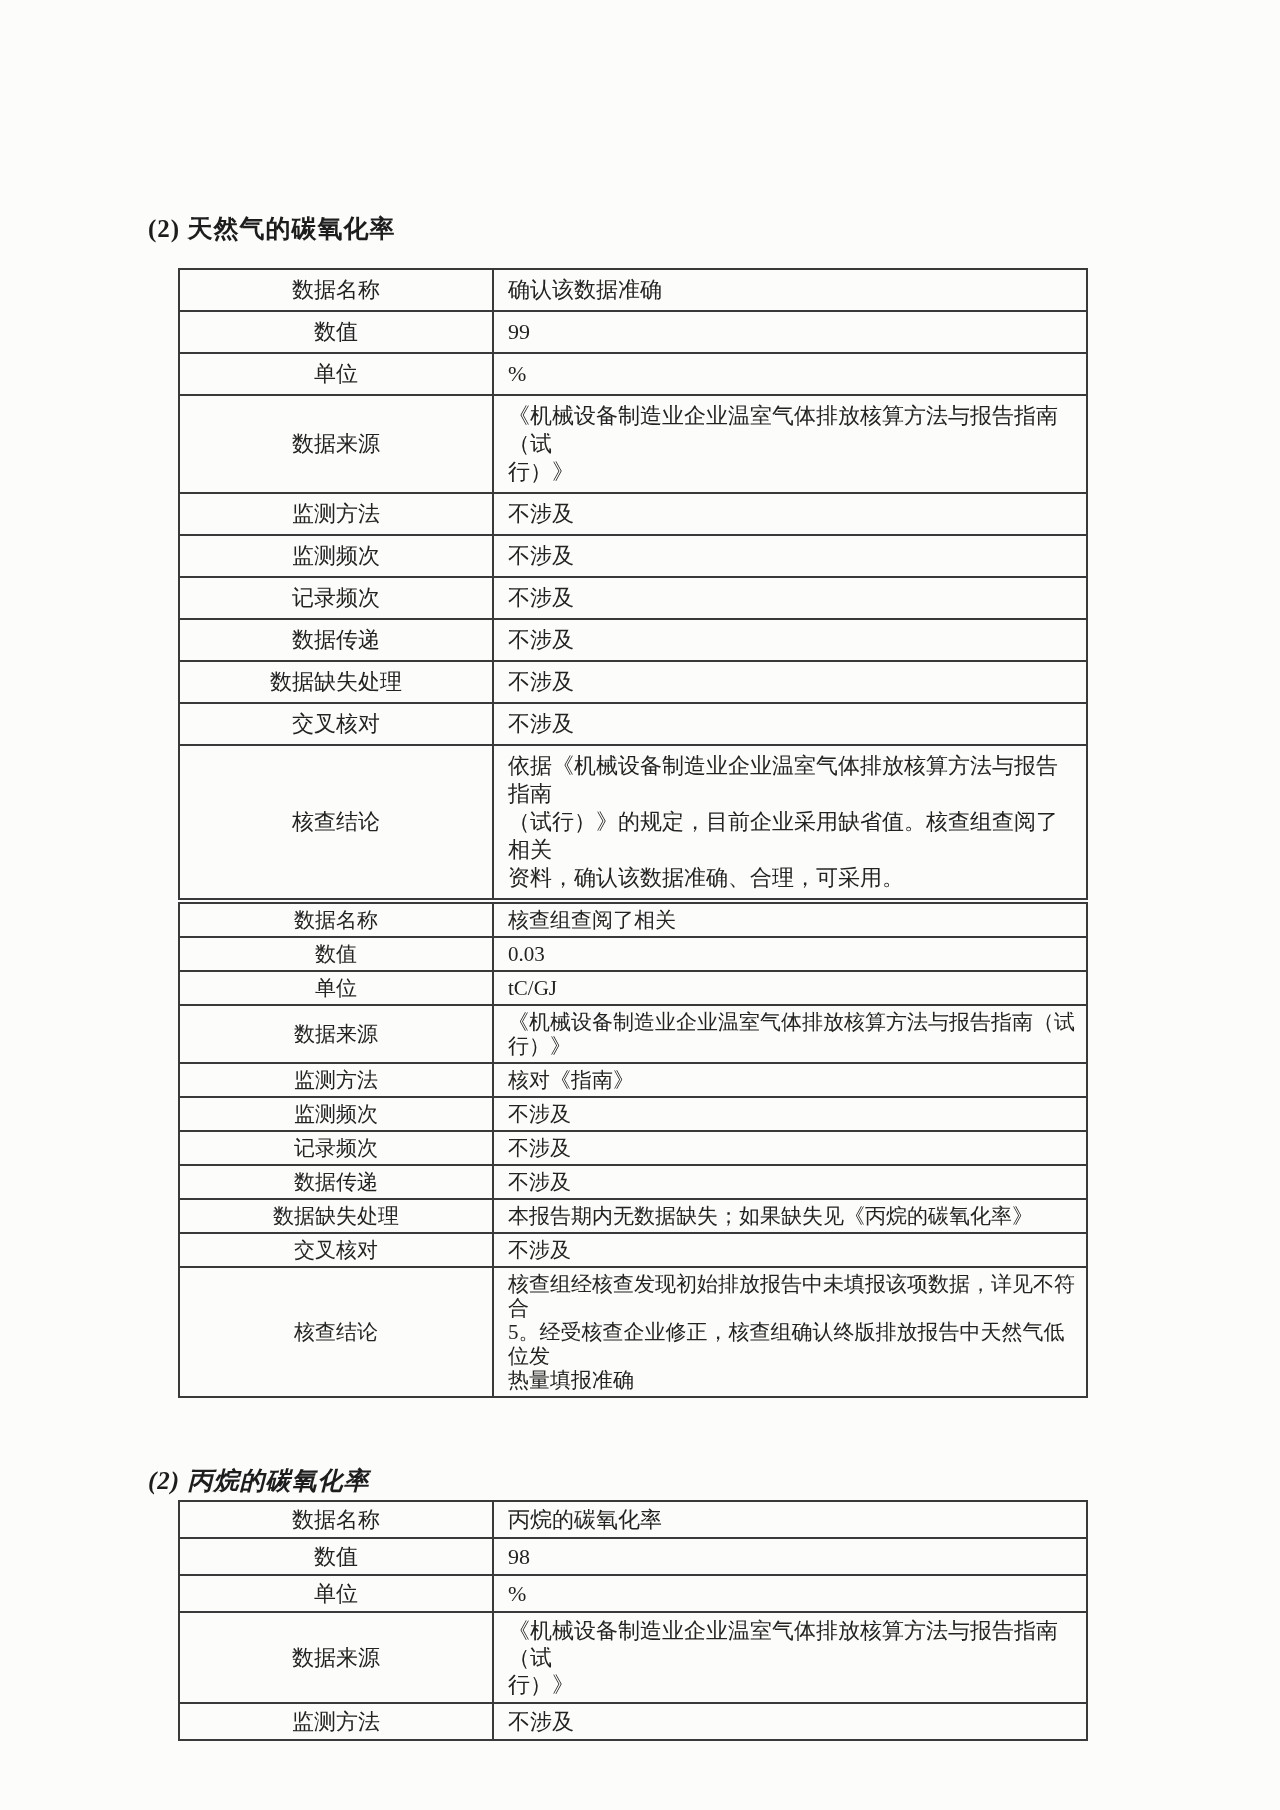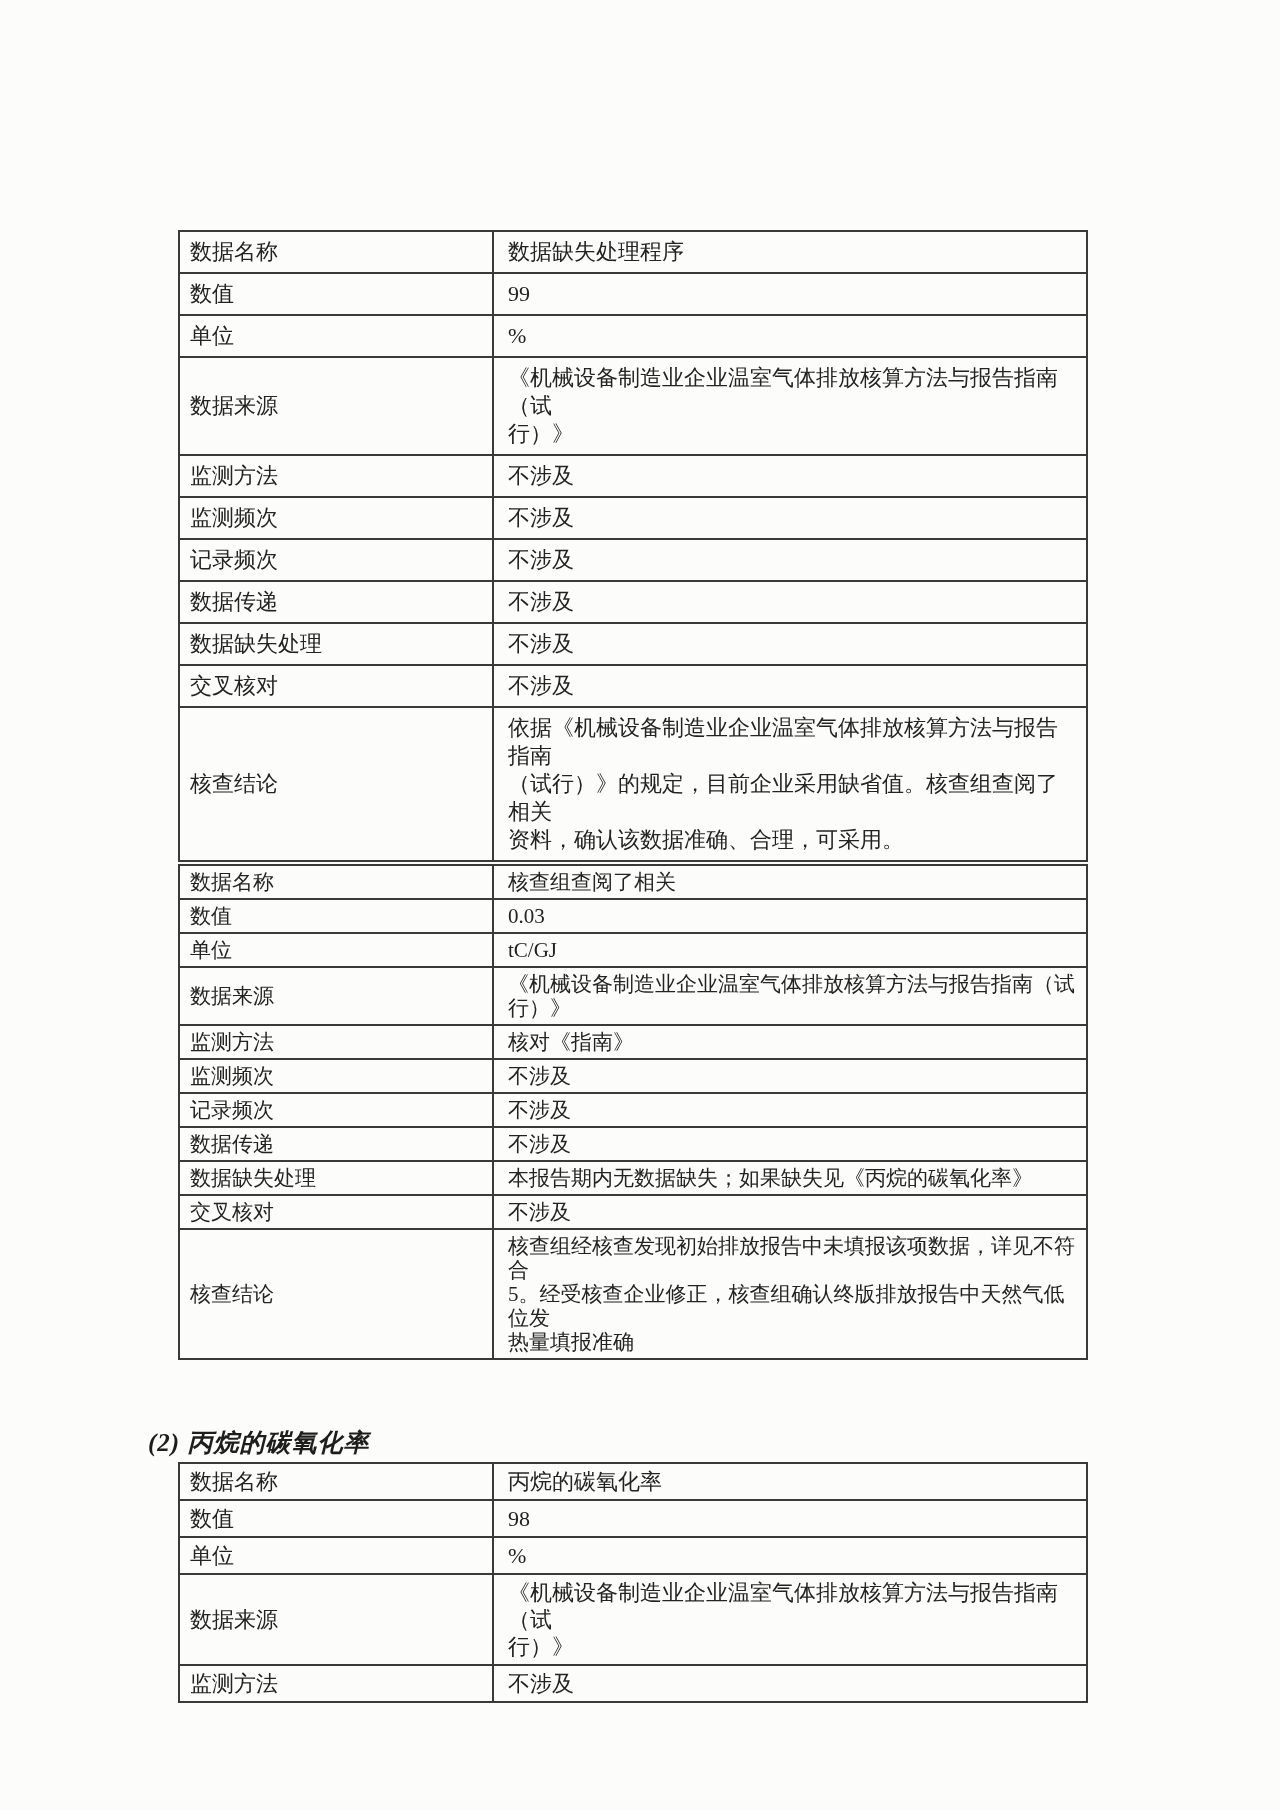--- a/index.html
+++ b/index.html
@@ -45,41 +45,42 @@
   #t1 td { font-size:22px; line-height:28px; padding:6px 10px; }
   
   #t2 { margin-top:2px; }
   #t2 td { font-size:21px; line-height:24px; padding:4px 10px; }
   
   #t3 { margin-top:0px; }
   #t3 td { font-size:22px; line-height:27px; padding:4px 10px; }
 
   td.lbl {
     width:292px;
-    text-align:left;
+    text-align:center;
     white-space:nowrap;
     border-radius:18px;
   }
   td.val {
     text-align:left;
     padding-left:14px !important;
     white-space:pre-line;
   }
 </style>
 </head>
 <body>
 
 <div class="page">
 
+  <div class="h-paren">(2) 天然气的碳氧化率</div>
 
   <table class="dtable" id="t1">
     <tbody>
         <tr>
           <td class="lbl">数据名称</td>
-          <td class="val">数据缺失处理程序</td>
+          <td class="val">确认该数据准确</td>
         </tr>
         <tr>
           <td class="lbl">数值</td>
           <td class="val">99</td>
         </tr>
         <tr>
           <td class="lbl">单位</td>
           <td class="val">%</td>
         </tr>
         <tr>

